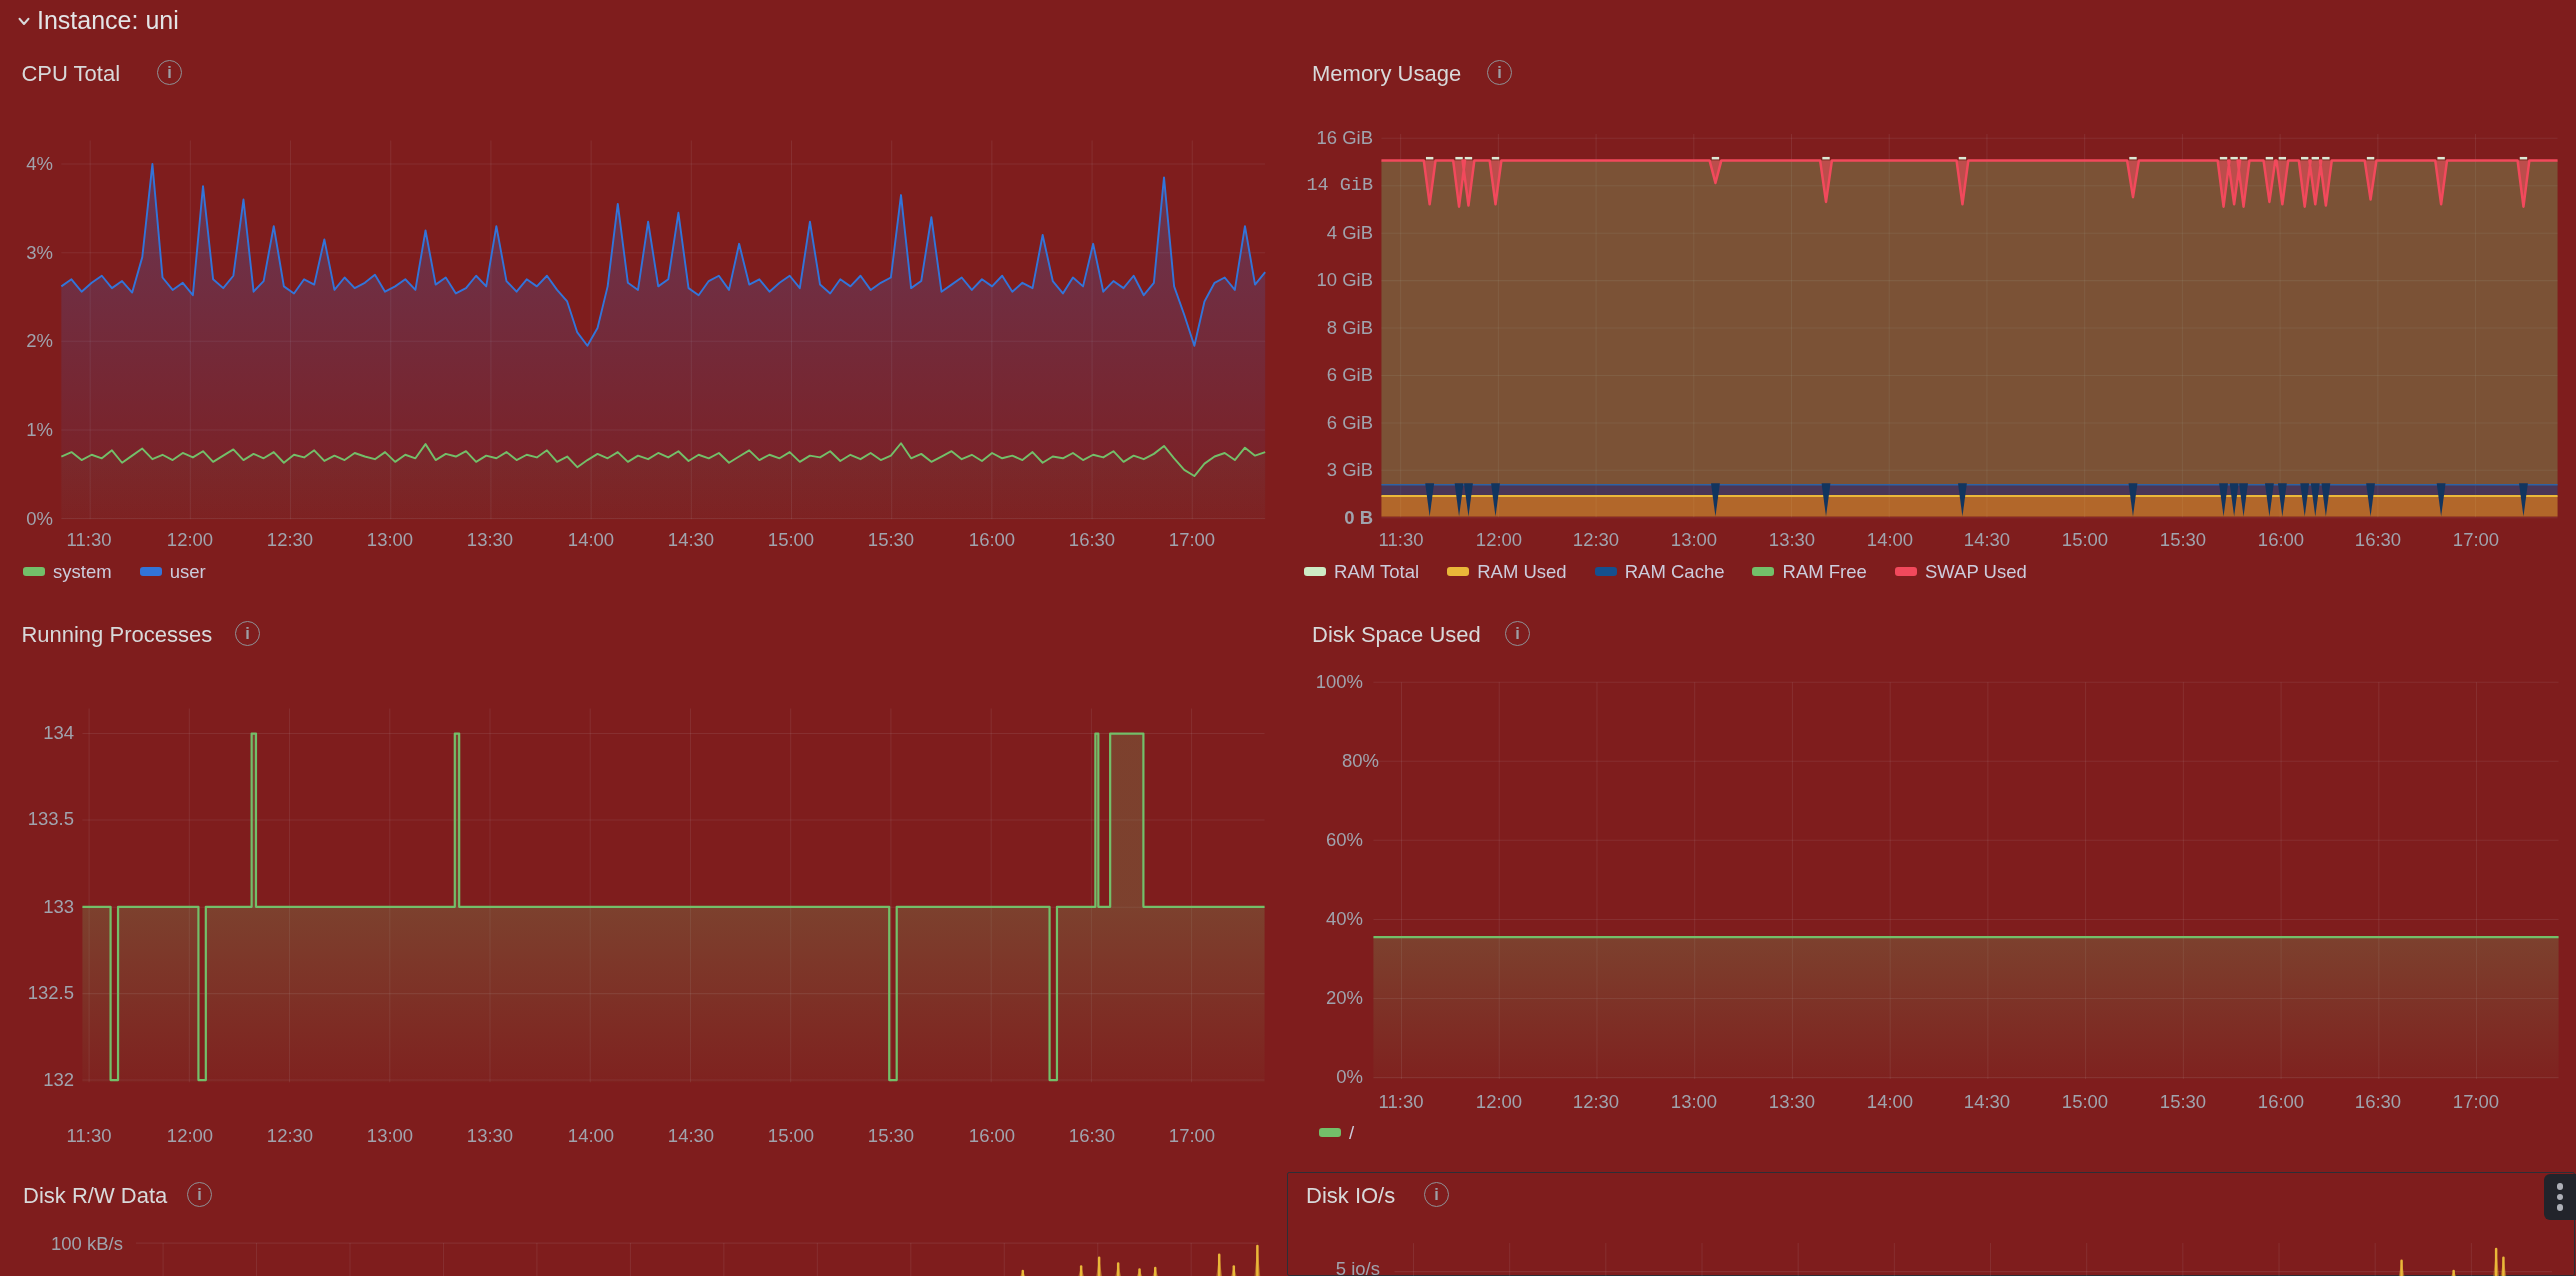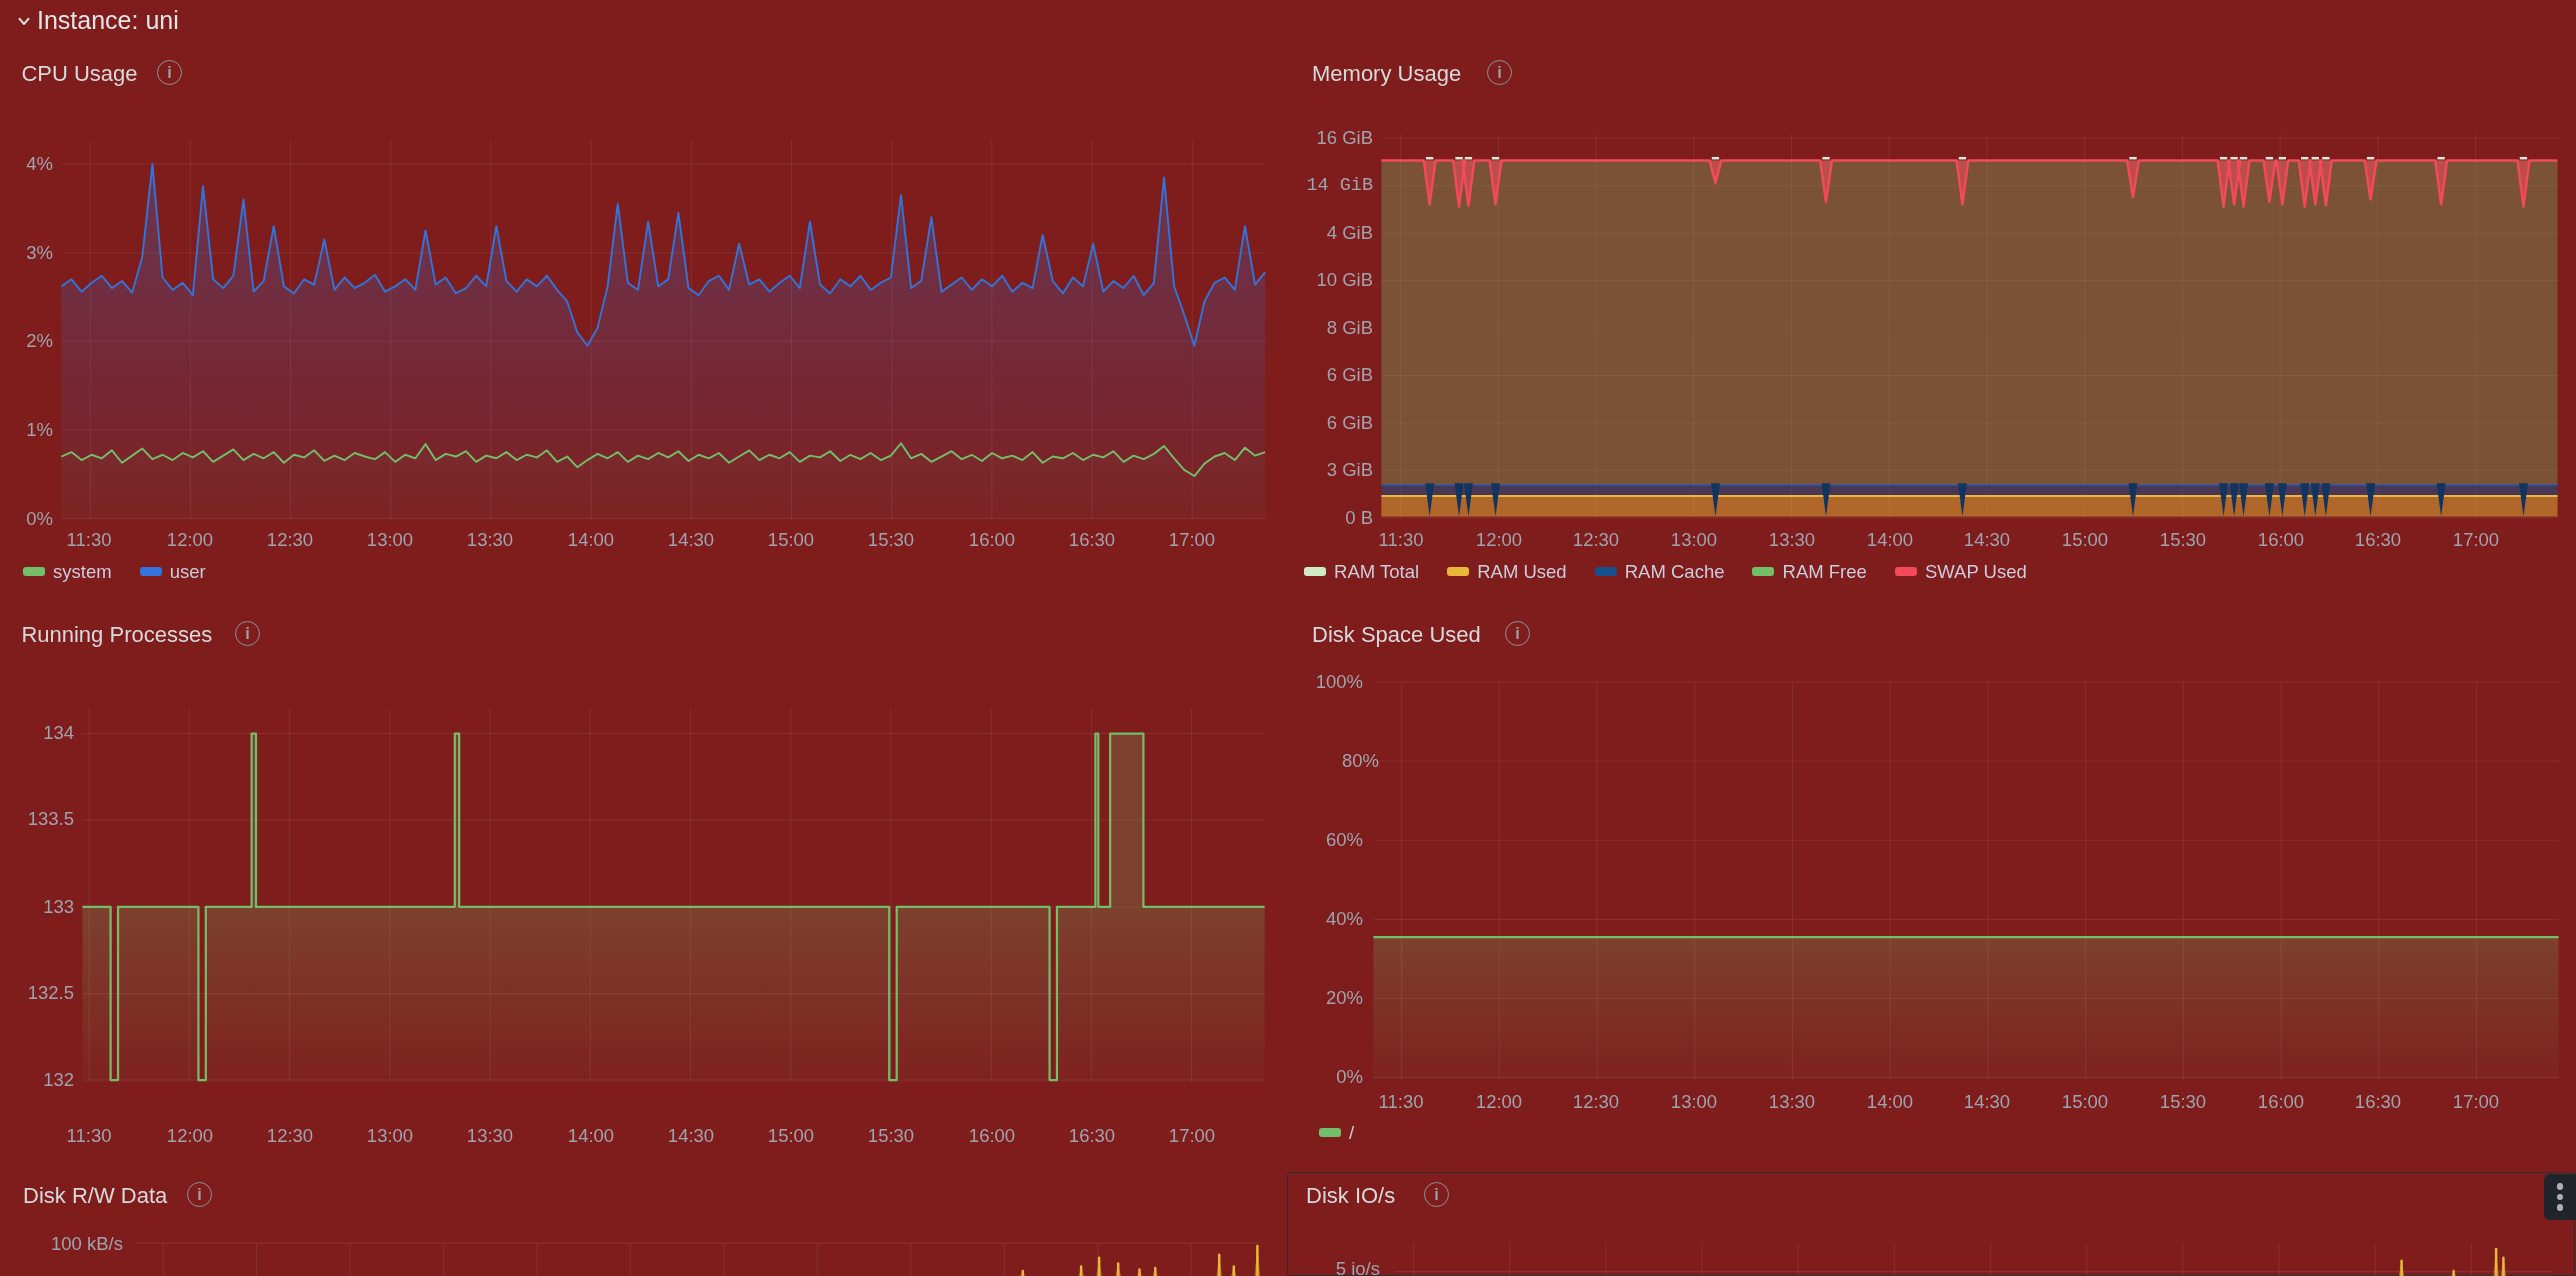--- a/index.html
+++ b/index.html
@@ -27,21 +27,21 @@
 </style>
 </head>
 <body>
 <div id="stage">
 
 <svg class="chev" viewBox="0 0 24 24">
   <polyline points="6,9 12,16 18,9" fill="none" stroke="#d8d9da" stroke-width="2.6" stroke-linecap="round" stroke-linejoin="round"></polyline>
 </svg>
 <div class="row-header">Instance: uni</div>
 
-<div class="panel-title" style="left:21.4px;top:61px;">CPU Usage</div>
+<div class="panel-title" style="left:21.4px;top:61px;">CPU Total</div>
 <div class="info-icon" style="left:157px;top:60px;">i</div>
 
 <div class="panel-title" style="left:1312px;top:61px;">Memory Usage</div>
 <div class="info-icon" style="left:1487px;top:60px;">i</div>
 
 <div class="panel-title" style="left:21.4px;top:622px;">Running Processes</div>
 <div class="info-icon" style="left:235px;top:621px;">i</div>
 
 <div class="panel-title" style="left:1312px;top:622px;">Disk Space Used</div>
 <div class="info-icon" style="left:1505px;top:621px;">i</div>
@@ -79,21 +79,21 @@
       <div class="tick x" style="left: 1033px; top: 529px; width: 118px;">16:30</div>
       <div class="tick x" style="left: 1133px; top: 529px; width: 118px;">17:00</div>
       <div class="tick y" style="left: 1203px; top: 127px; width: 170px;">16 GiB</div>
       <div class="tick y" style="left: 1203px; top: 175px; width: 170px; font-family: Liberation Mono, monospace;">14 GiB</div>
       <div class="tick y" style="left: 1203px; top: 222px; width: 170px;">4 GiB</div>
       <div class="tick y" style="left: 1203px; top: 269px; width: 170px;">10 GiB</div>
       <div class="tick y" style="left: 1203px; top: 317px; width: 170px;">8 GiB</div>
       <div class="tick y" style="left: 1203px; top: 364px; width: 170px;">6 GiB</div>
       <div class="tick y" style="left: 1203px; top: 412px; width: 170px;">6 GiB</div>
       <div class="tick y" style="left: 1203px; top: 459px; width: 170px;">3 GiB</div>
-      <div class="tick y" style="left: 1203px; top: 507px; width: 170px;">0 B</div>
+      <div class="tick y" style="left: 1203px; top: 507px; width: 170px; font-weight: bold;">0 B</div>
       <div class="tick x" style="left: 1342px; top: 529px; width: 118px;">11:30</div>
       <div class="tick x" style="left: 1440px; top: 529px; width: 118px;">12:00</div>
       <div class="tick x" style="left: 1537px; top: 529px; width: 118px;">12:30</div>
       <div class="tick x" style="left: 1635px; top: 529px; width: 118px;">13:00</div>
       <div class="tick x" style="left: 1733px; top: 529px; width: 118px;">13:30</div>
       <div class="tick x" style="left: 1831px; top: 529px; width: 118px;">14:00</div>
       <div class="tick x" style="left: 1928px; top: 529px; width: 118px;">14:30</div>
       <div class="tick x" style="left: 2026px; top: 529px; width: 118px;">15:00</div>
       <div class="tick x" style="left: 2124px; top: 529px; width: 118px;">15:30</div>
       <div class="tick x" style="left: 2222px; top: 529px; width: 118px;">16:00</div>

